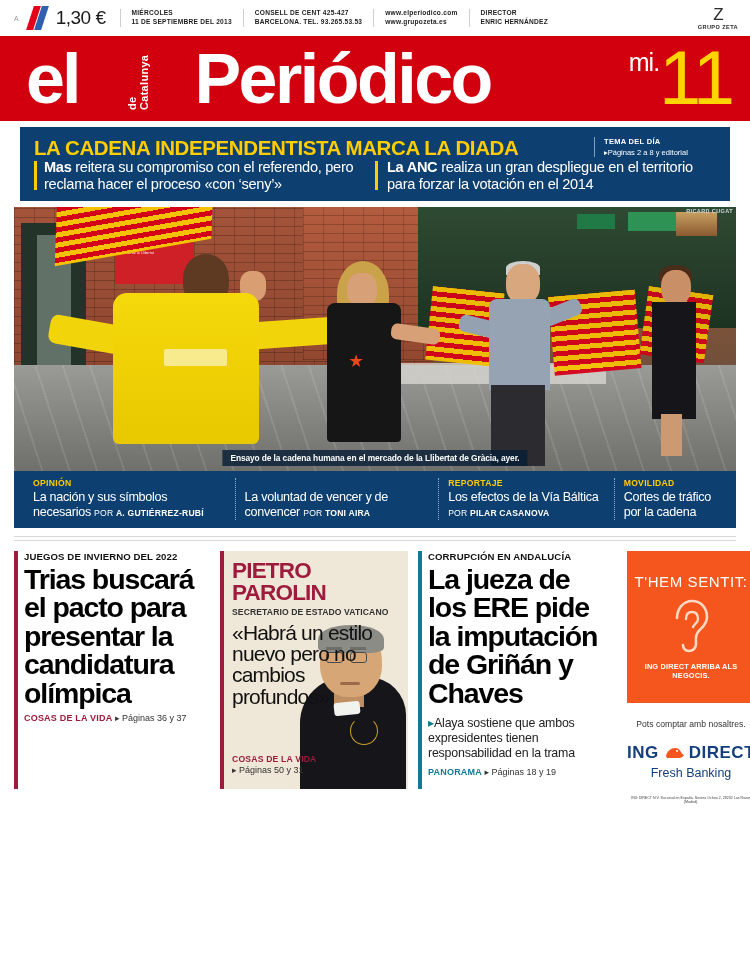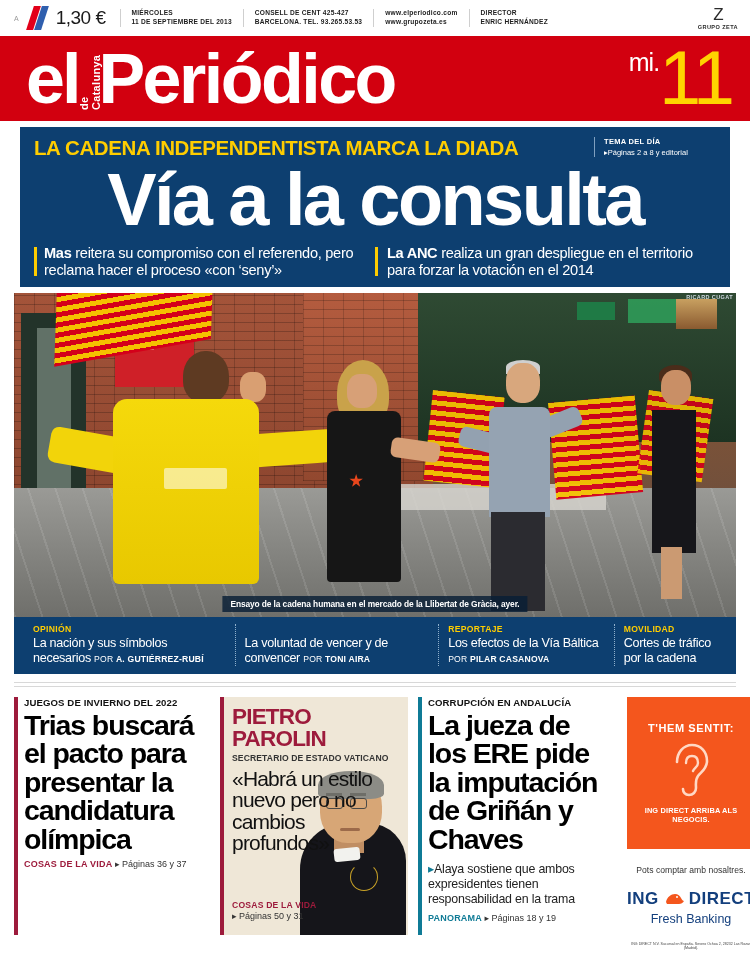--- a/index.html
+++ b/index.html
@@ -30,21 +30,21 @@
   .info-cell:first-of-type { border-left:none; }
   .info-cell div { font-size:6.6px; font-weight:700; letter-spacing:.25px; color:#1d1d1d; white-space:nowrap; }
   .spacer { flex:1 1 auto; }
   .zeta { text-align:center; padding-right:4px; }
   .zeta .mark { font-size:17px; color:#2b2b2b; font-weight:400; letter-spacing:-1px; line-height:1; }
   .zeta .zname { font-size:5.6px; font-weight:700; letter-spacing:.4px; color:#2b2b2b; margin-top:1px; }
 
   
   .masthead {
     position:relative; height:85px; background:#d2000f;
-    display:flex; align-items:center; padding-left:26px;
+    display:flex; align-items:center; padding-left:26px;gap:48px;
   }
   .vert-cat {
     writing-mode:vertical-rl; transform:rotate(180deg);
     font-size:11px; font-weight:700; color:#fff;
     letter-spacing:.3px; height:62px;
     display:flex; align-items:flex-end; justify-content:center;
     margin-right:2px; padding-bottom:2px;
   }
   .mast-word {
     font-family:"Liberation Sans", sans-serif;
@@ -78,21 +78,21 @@
     flex:1 1 50%; position:relative; padding-left:10px; color:#fff;
     font-size:14.6px; line-height:1.18; letter-spacing:-0.3px;
   }
   .sub:last-child { padding-left:12px; }
   .sub::before {
     content:""; position:absolute; left:0; top:2px; bottom:3px; width:2.5px; background:#ffcd00;
   }
   .sub b { font-weight:700; }
 
   
-  .photo-wrap { position:relative; margin:6px 14px 0 14px; height:324px; overflow:hidden;text-decoration:underline; }
+  .photo-wrap { position:relative; margin:6px 14px 0 14px; height:264px; overflow:hidden;text-decoration:underline; }
   .photo { position:absolute; inset:0; }
   .credit {
     position:absolute; right:3px; top:1px; color:#cfd8e0;
     font-size:5.5px; font-weight:700; letter-spacing:.4px; z-index:6;
   }
   .caption {
     position:absolute; left:50%; bottom:5px; transform:translateX(-50%);
     background:rgba(8,30,54,.82); color:#fff; font-size:8.4px; font-weight:700;
     padding:3px 8px; white-space:nowrap; z-index:6; letter-spacing:-0.1px;
   }
@@ -236,21 +236,21 @@
   .portrait .brow.br { left:56px; }
   .portrait .mouth { position:absolute; left:46px; bottom:104px; width:20px; height:3px; background:#9c6a4a; border-radius:2px; }
   .portrait .chain { position:absolute; left:56px; bottom:44px; width:28px; height:28px; border:1.6px solid #c9a227; border-radius:50%; border-top-color:transparent; }
 
   
   .ad { border:none; height:100%; display:flex; flex-direction:column; }
   .ad-panel {
     background:#f4561d; flex:0 0 152px; position:relative;
     display:flex; flex-direction:column; align-items:center; justify-content:center;
   }
-  .ad-top { color:#fff; font-size:11px; font-weight:700; letter-spacing:.6px; }
+  .ad-top { color:#fff; font-size:15px; font-weight:400; letter-spacing:.6px; }
   .ad-ear { margin:6px 0 4px 0; }
   .ad-bot { color:#fff; font-size:7.4px; font-weight:700; letter-spacing:.15px; text-align:center; }
   .ad-line { font-size:8.6px; color:#333; text-align:center; margin-top:16px; }
   .ad-logo { text-align:center; margin-top:14px; }
   .ad-logo .ing { font-size:17px; font-weight:700; color:#133f7d; letter-spacing:.5px; display:inline-flex; align-items:center; gap:5px; }
   .ad-logo .fresh { font-size:12.5px; color:#133f7d; margin-top:3px; font-weight:400; }
   .ad-fine { font-size:3.6px; color:#444; text-align:center; margin-top:16px; letter-spacing:0; }
 
   .hr-light { height:1px; background:#d8d8d8; margin:8px 14px 0 14px; }
   .hr-light2 { height:1px; background:#d8d8d8; margin:3px 14px 0 14px; }
@@ -311,21 +311,20 @@
 
   <div class="lead">
     <div class="kicker-row">
       <div class="kicker">LA CADENA INDEPENDENTISTA MARCA LA DIADA</div>
       <div class="kicker-right">
         <div class="k1">TEMA DEL DÍA</div>
         <div class="k2">▸Páginas 2 a 8 y editorial</div>
       </div>
     </div>
 
-    <div class="headline">Vía a la consulta</div>
 
     <div class="subs">
       <div class="sub">
         <b>Mas</b><span> reitera su compromiso con el referendo, pero reclama hacer el proceso «con ‘seny’»</span>
       </div>
       <div class="sub">
         <b>La ANC</b><span> realiza un gran despliegue en el territorio para forzar la votación en el 2014</span>
       </div>
     </div>
   </div>

